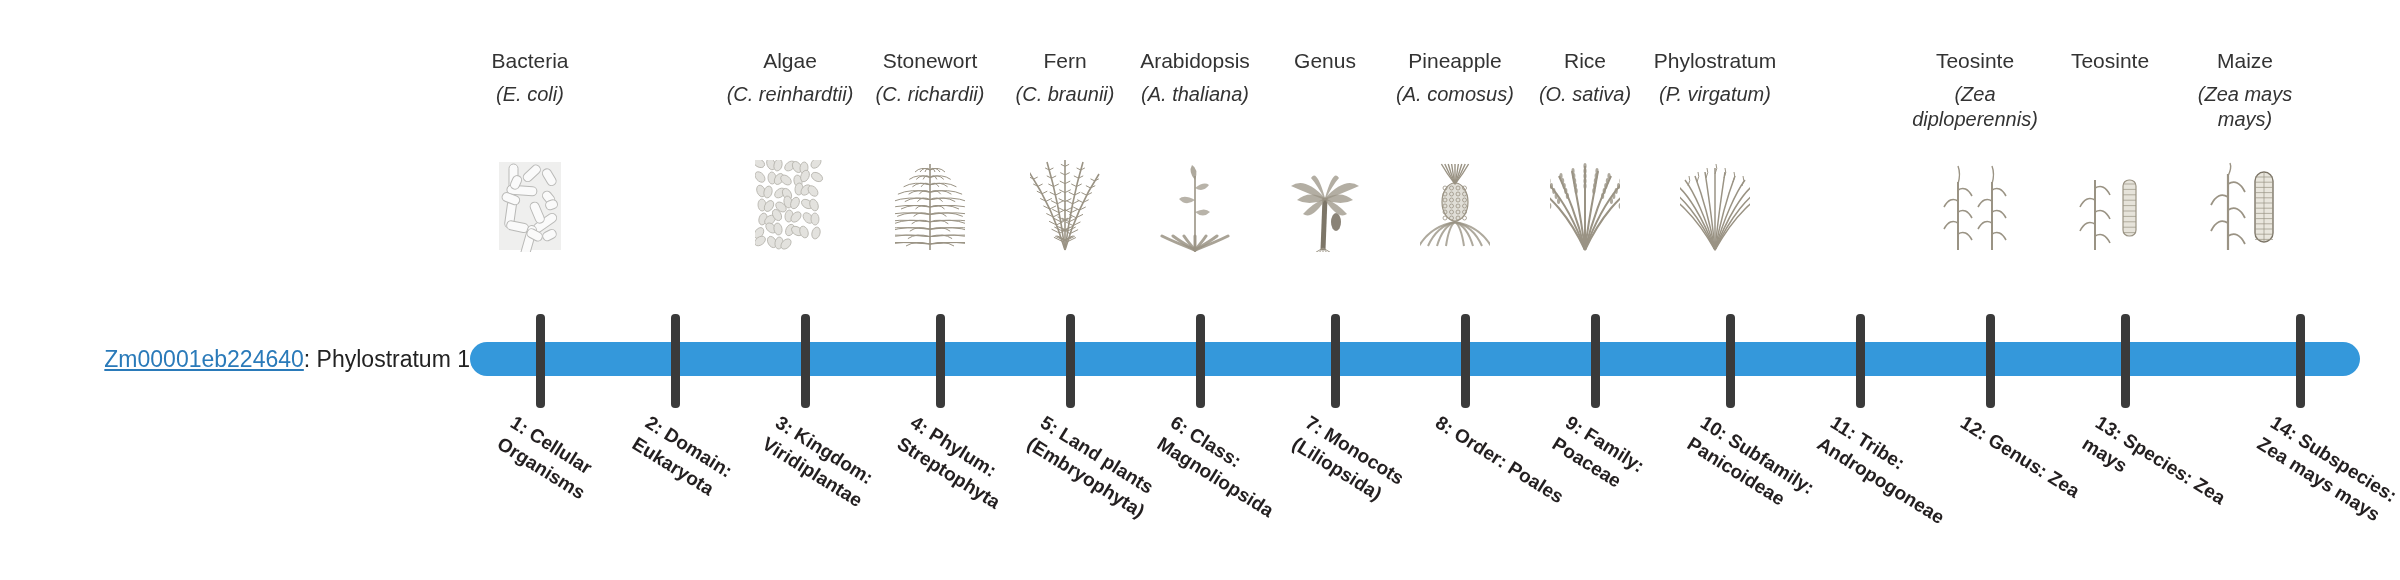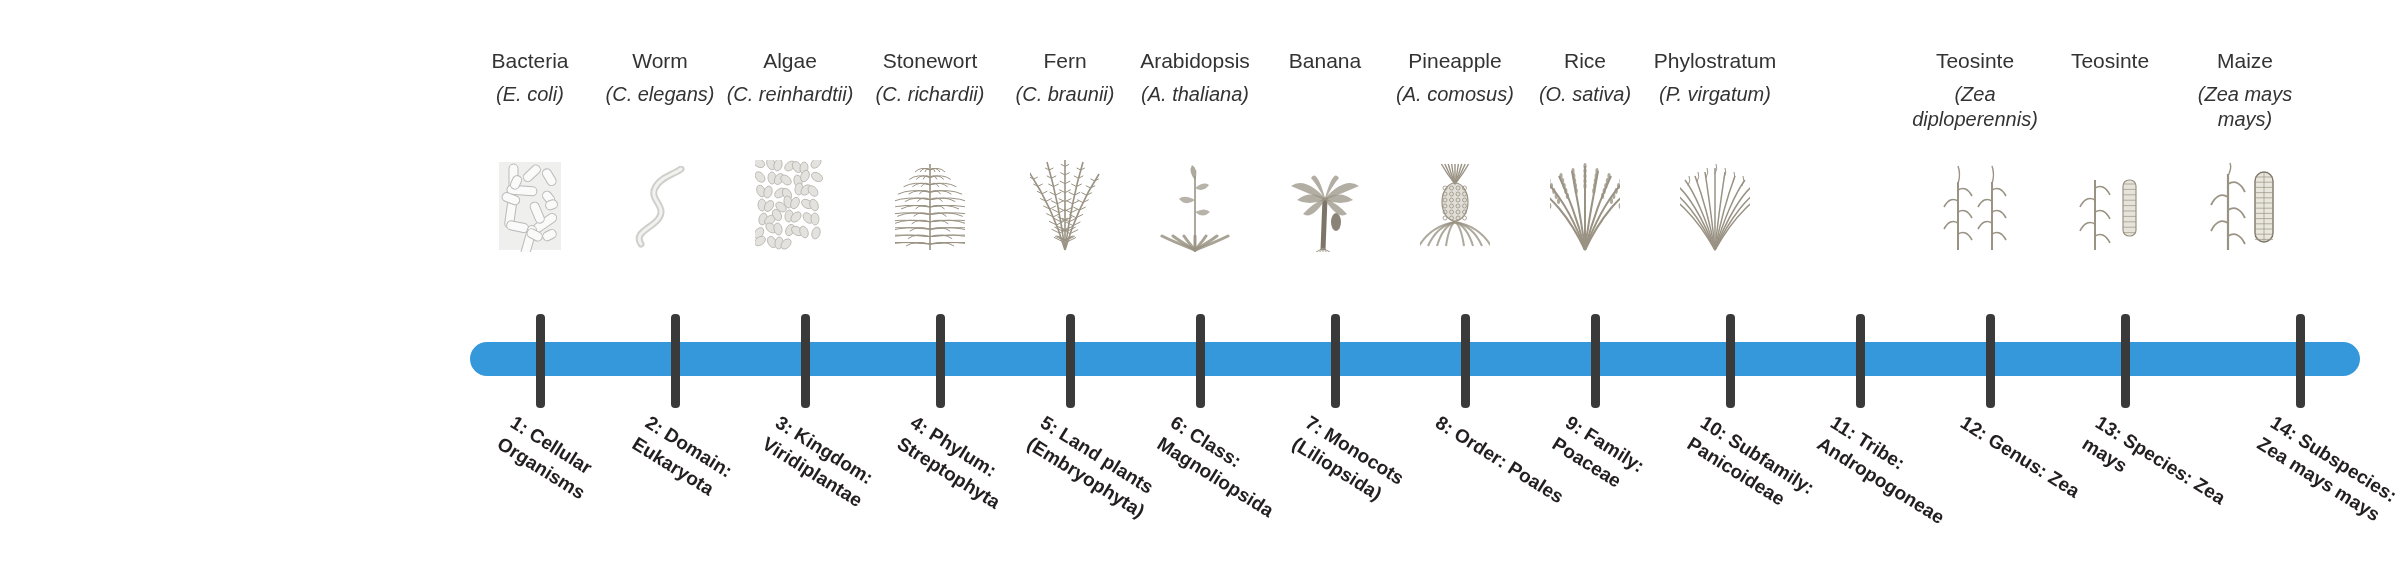--- a/index.html
+++ b/index.html
@@ -130,20 +130,23 @@
     transform-origin: 0 0;
     white-space: normal;
     text-align: left;
   }
 </style>
 </head>
 <body>
 
 <div id="phylo-figure">
 
+  <div class="gene-label">
+    <span class="gene-link">Zm00001eb224640</span><span>: </span><span>Phylostratum 1</span>
+  </div>
 
   <div class="species-track">
       <div class="species-col" style="left: 60px; text-align: center;">
         <div class="sp-common">Bacteria</div>
         <div class="sp-latin">(E. coli)</div>
         <div class="sp-art">
           <svg width="70" height="92" viewBox="0 0 70 92">
             <rect x="4" y="2" width="62" height="88" fill="#efefee"></rect>
             <rect x="10" y="8" width="26" height="9" rx="4.5" fill="#fafafa" stroke="#b9b9b7" stroke-width="1" transform="rotate(-90 23 17)"></rect>
             <rect x="34" y="6" width="20" height="9" rx="4.5" fill="#fafafa" stroke="#b9b9b7" stroke-width="1" transform="rotate(-43 44 21)"></rect>
@@ -153,30 +156,20 @@
             <rect x="38" y="58" width="26" height="9" rx="4.5" fill="#fafafa" stroke="#b9b9b7" stroke-width="1" transform="rotate(-35 51 64)"></rect>
             <rect x="10" y="62" width="22" height="9" rx="4.5" fill="#fafafa" stroke="#b9b9b7" stroke-width="1" transform="rotate(12 21 74)"></rect>
             <rect x="44" y="12" width="18" height="9" rx="4.5" fill="#fafafa" stroke="#b9b9b7" stroke-width="1" transform="rotate(59 53 18)"></rect>
             <rect x="16" y="78" width="34" height="9" rx="4.5" fill="#fafafa" stroke="#b9b9b7" stroke-width="1" transform="rotate(-74 33 82)"></rect>
             <rect x="50" y="70" width="14" height="9" rx="4.5" fill="#fafafa" stroke="#b9b9b7" stroke-width="1" transform="rotate(-27 57 80)"></rect>
             <rect x="6" y="34" width="18" height="9" rx="4.5" fill="#fafafa" stroke="#b9b9b7" stroke-width="1" transform="rotate(20 15 41)"></rect>
             <rect x="28" y="46" width="22" height="9" rx="4.5" fill="#fafafa" stroke="#b9b9b7" stroke-width="1" transform="rotate(67 39 54)"></rect>
             <rect x="20" y="14" width="14" height="9" rx="4.5" fill="#fafafa" stroke="#b9b9b7" stroke-width="1" transform="rotate(-66 27 25)"></rect>
             <rect x="52" y="40" width="12" height="9" rx="4.5" fill="#fafafa" stroke="#b9b9b7" stroke-width="1" transform="rotate(-19 58 49)"></rect>
             <rect x="30" y="70" width="16" height="9" rx="4.5" fill="#fafafa" stroke="#b9b9b7" stroke-width="1" transform="rotate(28 38 78)"></rect>
-          </svg>
-        </div>
-      </div>
-      <div class="species-col" style="left: 190px;">
-        <div class="sp-common">Worm</div>
-        <div class="sp-latin">(C. elegans)</div>
-        <div class="sp-art">
-          <svg width="66" height="86" viewBox="0 0 66 86">
-            <path d="M14 78 C6 66 26 62 32 52 C40 40 22 34 28 22 C33 11 48 8 54 3" stroke="#cfcfcb" stroke-width="7" fill="none" stroke-linecap="round"></path>
-            <path d="M14 78 C6 66 26 62 32 52 C40 40 22 34 28 22 C33 11 48 8 54 3" stroke="#f2f2f0" stroke-width="3" fill="none" stroke-linecap="round"></path>
           </svg>
         </div>
       </div>
       <div class="species-col" style="left: 320px;">
         <div class="sp-common">Algae</div>
         <div class="sp-latin">(C. reinhardtii)</div>
         <div class="sp-art">
           <svg width="70" height="92" viewBox="0 0 70 92">
             <ellipse cx="4" cy="3" rx="4" ry="6" fill="#e3e2de" stroke="#b5b3ac" stroke-width="0.8" transform="rotate(-60 4 3)"></ellipse>
             <ellipse cx="16" cy="4" rx="4" ry="6" fill="#e3e2de" stroke="#b5b3ac" stroke-width="0.8" transform="rotate(-23 16 4)"></ellipse>
@@ -419,21 +412,21 @@
             <path d="M35 90 q-14 -8 -22 -14" stroke="#9a9384" stroke-width="3" fill="none" stroke-linecap="round" opacity="0.85"></path>
             <path d="M35 90 q-7 -8 -11 -14" stroke="#9a9384" stroke-width="3" fill="none" stroke-linecap="round" opacity="0.85"></path>
             <path d="M35 90 q0 -8 0 -14" stroke="#9a9384" stroke-width="3" fill="none" stroke-linecap="round" opacity="0.85"></path>
             <path d="M35 90 q7 -8 11 -14" stroke="#9a9384" stroke-width="3" fill="none" stroke-linecap="round" opacity="0.85"></path>
             <path d="M35 90 q14 -8 22 -14" stroke="#9a9384" stroke-width="3" fill="none" stroke-linecap="round" opacity="0.85"></path>
             <path d="M35 90 q21 -8 33 -14" stroke="#9a9384" stroke-width="3" fill="none" stroke-linecap="round" opacity="0.85"></path>
           </svg>
         </div>
       </div>
       <div class="species-col" style="left: 855px;">
-        <div class="sp-common">Banana</div>
+        <div class="sp-common">Genus</div>
         <div class="sp-art">
           <svg width="70" height="92" viewBox="0 0 70 92">
             <path d="M33 90 L35 38" stroke="#7d7668" stroke-width="5"></path>
             <path d="M35 38 Q14.600000000000001 16 1 26 Q14.600000000000001 32 35 40Z" fill="#9a9384" opacity="0.75"></path>
             <path d="M35 38 Q18.2 30 7 40 Q18.2 46 35 40Z" fill="#9a9384" opacity="0.75"></path>
             <path d="M35 38 Q26.6 8 21 18 Q26.6 24 35 40Z" fill="#9a9384" opacity="0.75"></path>
             <path d="M35 38 Q43.4 8 49 18 Q43.4 24 35 40Z" fill="#9a9384" opacity="0.75"></path>
             <path d="M35 38 Q51.8 30 63 40 Q51.8 46 35 40Z" fill="#9a9384" opacity="0.75"></path>
             <path d="M35 38 Q55.4 16 69 26 Q55.4 32 35 40Z" fill="#9a9384" opacity="0.75"></path>
             <path d="M35 38 Q21.8 44 13 54 Q21.8 60 35 40Z" fill="#9a9384" opacity="0.75"></path>

